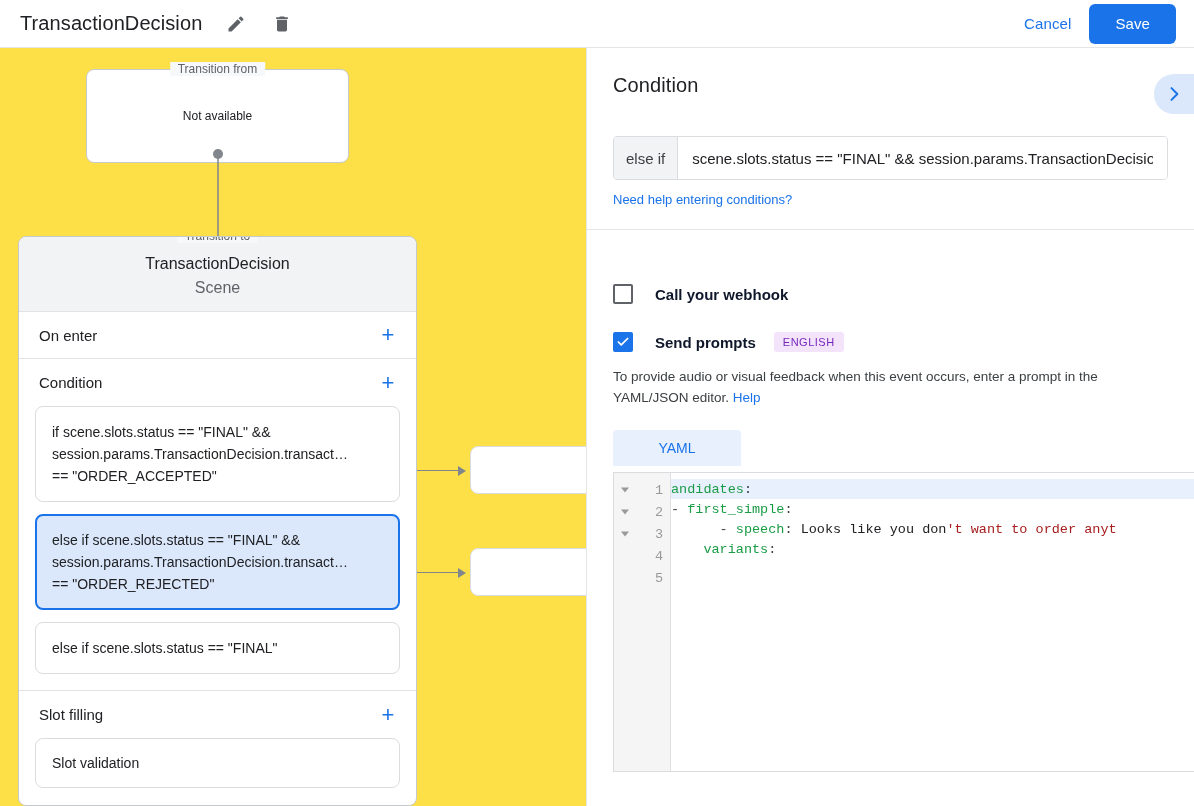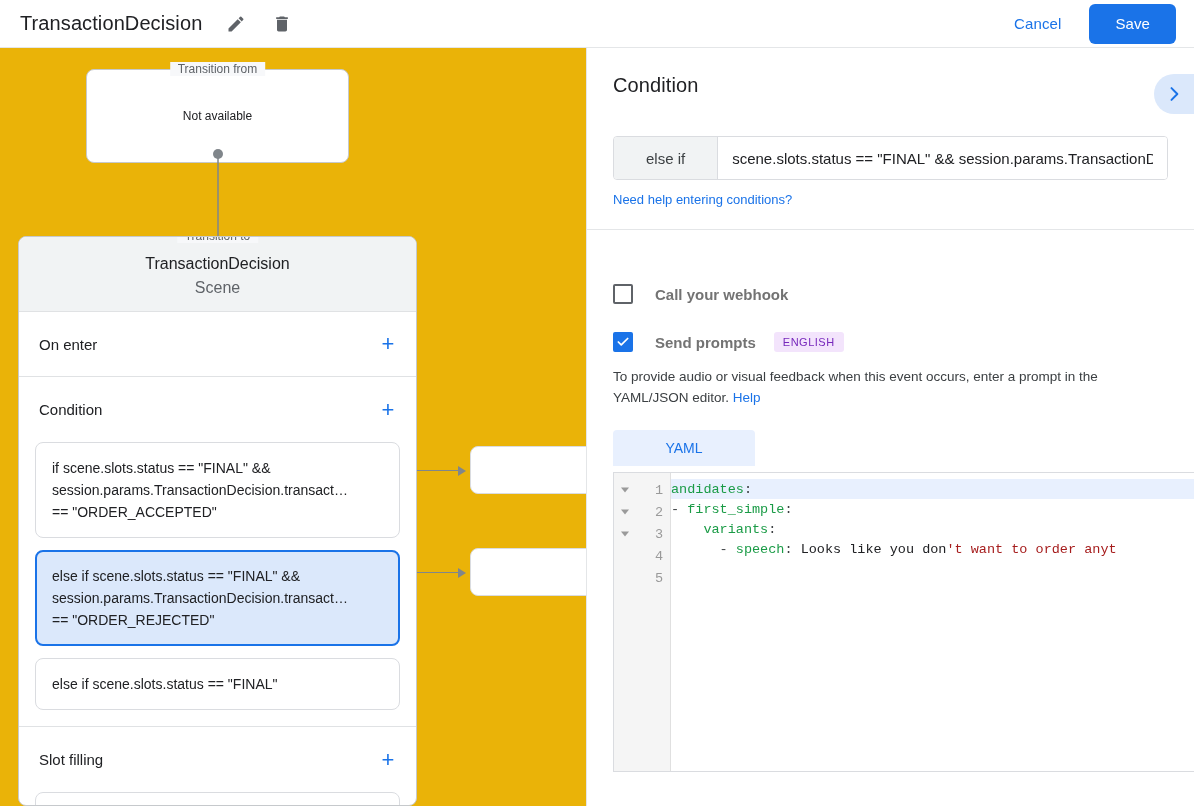--- a/index.html
+++ b/index.html
@@ -29,28 +29,28 @@
   .icon-btn svg { display: block; }
   #topbar-spacer { flex: 1 1 auto; }
   #cancel-button {
     color: #1a73e8; font-size: 15px; background: none; border: none;
     cursor: pointer; padding: 8px 14px; font-family: inherit;
     letter-spacing: 0.1px;
   }
   #save-button {
     background: #1a73e8; color: #ffffff; font-size: 15px;
     border: none; border-radius: 6px; cursor: pointer;
-    padding: 0 26px; height: 40px; margin-left: 14px; margin-right: 18px;
+    padding: 0 26px; height: 40px; margin-left: 4px; margin-right: 18px;
     font-family: inherit; letter-spacing: 0.1px;
   }
 
   
   #canvas {
     position: absolute; left: 0; top: 48px; width: 586px; height: 758px;
-    background: #eab308; overflow: hidden;
+    background: #fde047; overflow: hidden;
   }
 
   .fieldset-box {
     position: absolute;
     border: 1px solid #c6c9cc;
     border-radius: 8px;
     background: #ffffff;
   }
   .fieldset-legend {
     position: absolute; top: -8px; left: 50%; transform: translateX(-50%);
@@ -76,21 +76,21 @@
   #scene-header {
     background: #f1f3f4;
     border-bottom: 1px solid #e0e2e4;
     padding: 18px 0 14px 0; text-align: center;
     border-radius: 7px 7px 0 0;
   }
   #scene-name { font-size: 16px; color: #202124; }
   #scene-kind { font-size: 16px; color: #5f6368; margin-top: 6px; }
 
   .section-header {
-    height: 65px; display: flex; align-items: center;
+    height: 47px; display: flex; align-items: center;
     padding: 0 16px 0 20px; border-bottom: 1px solid #e0e2e4;
   }
   .section-header.no-border { border-bottom: none; }
   .section-title { font-size: 15px; color: #202124; flex: 1 1 auto; }
   .plus-btn {
     color: #1a73e8; font-size: 22px; line-height: 1; cursor: pointer;
     width: 24px; height: 24px; display: flex; align-items: center;
     justify-content: center; user-select: none;
   }
   .section-body { padding: 0 16px 14px 16px; }
@@ -142,21 +142,21 @@
     width: 40px; height: 40px; border-radius: 20px 0 0 20px;
     background: #dbe8fb; display: flex; align-items: center;
     justify-content: center; cursor: pointer; margin-right: -26px;
   }
   #condition-input-row {
     display: flex; margin-top: 22px; height: 44px;
     border: 1px solid #dadce0; border-radius: 4px; overflow: hidden;
   }
   #condition-prefix {
     background: #f1f3f4; border-right: 1px solid #dadce0;
-    display: flex; align-items: center; padding: 0 32px;
+    display: flex; align-items: center; padding: 0 12px;
     font-size: 15px; color: #3c4043;
   }
   #condition-input {
     flex: 1 1 auto; border: none; outline: none; padding: 0 14px;
     font-size: 15px; color: #202124; font-family: inherit; background: #fff;
   }
   .link { color: #1a73e8; text-decoration: none; cursor: pointer; }
   #help-link-row { margin-top: 12px; font-size: 13px; }
 
   #panel-body { padding: 26px 26px 0 26px; }
@@ -164,34 +164,34 @@
 
   .check-row { display: flex; align-items: center; margin-top: 28px; }
   .checkbox {
     width: 20px; height: 20px; border: 2px solid #5f6368; border-radius: 2px;
     background: #ffffff; cursor: pointer; flex: 0 0 auto;
   }
   .checkbox.checked {
     background: #1a73e8; border-color: #1a73e8;
     display: flex; align-items: center; justify-content: center;
   }
-  .check-label { font-size: 15px; color: #737373; margin-left: 22px; font-weight: bold; }
+  .check-label { font-size: 15px; color: #0f172a; margin-left: 22px; font-weight: bold; }
   .lang-badge {
     margin-left: 18px; background: #f3e4fc; color: #7627bb;
     font-size: 11px; letter-spacing: 0.5px; padding: 4px 9px; border-radius: 3px;
   }
   #prompt-help-text {
     margin-top: 14px; font-size: 13.5px; color: #3c4043; line-height: 21px;
     max-width: 556px;
   }
 
   
   #editor-tabs { display: flex; margin-top: 22px; }
   .editor-tab {
-    width: 142px; height: 36px; display: flex; align-items: center;
+    width: 128px; height: 36px; display: flex; align-items: center;
     justify-content: center; font-size: 14px; color: #5f6368;
     cursor: pointer; border-radius: 4px 4px 0 0;
   }
   .editor-tab.active { background: #e8f0fe; color: #1a73e8; }
 
   
   #editor {
     margin-top: 6px; border: 1px solid #dadce0; border-right: none;
     width: 582px; height: 300px; display: flex;
     background: #ffffff; overflow: hidden;
@@ -377,19 +377,19 @@
           <div class="gutter-row">
             <span>4</span>
           </div>
           <div class="gutter-row">
             <span>5</span>
           </div>
         </div>
       <div id="code-area">
           <div class="code-row highlight"><span class="tok-key">andidates</span><span class="tok-punc">:</span></div>
           <div class="code-row"><span class="tok-punc">- </span><span class="tok-key">first_simple</span><span class="tok-punc">:</span></div>
+          <div class="code-row"><span class="tok-punc">      - </span><span class="tok-key">speech</span><span class="tok-punc">: </span><span class="tok-plain">Looks like you don</span><span class="tok-str">'t want to order anyt</span></div>
           <div class="code-row"><span class="tok-plain">    </span><span class="tok-key">variants</span><span class="tok-punc">:</span></div>
-          <div class="code-row"><span class="tok-punc">      - </span><span class="tok-key">speech</span><span class="tok-punc">: </span><span class="tok-plain">Looks like you don</span><span class="tok-str">'t want to order anyt</span></div>
           <div class="code-row">&nbsp;</div>
         </div>
     </div>
   </div>
 </div>
 
 </body></html>

